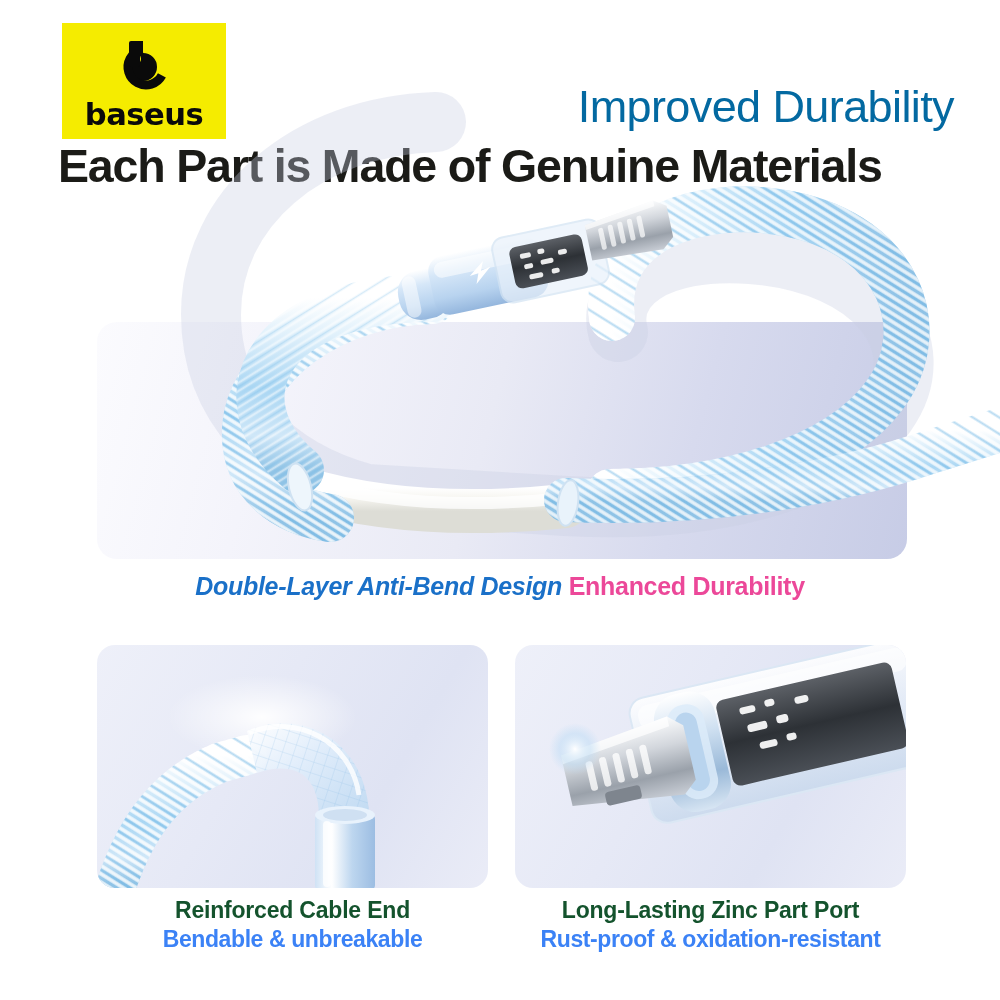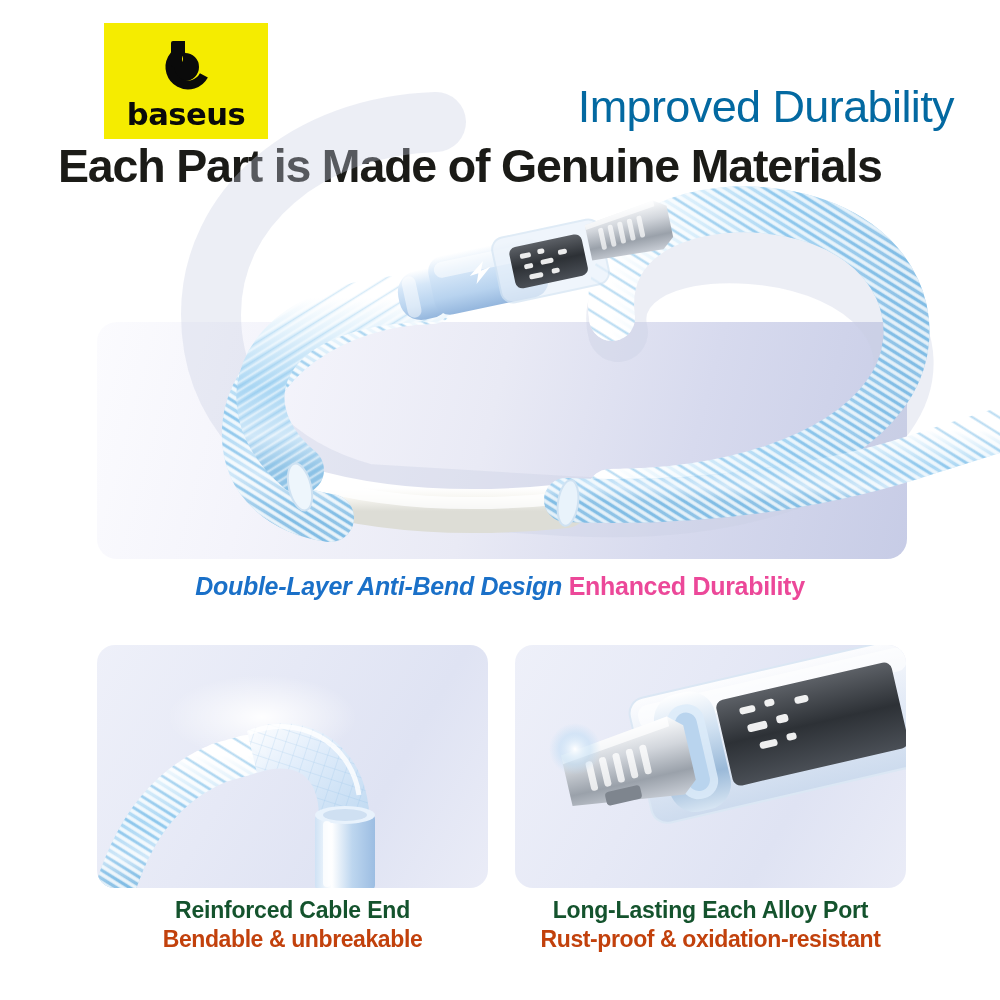--- a/index.html
+++ b/index.html
@@ -9,21 +9,21 @@
     font-family:"Liberation Sans","DejaVu Sans",sans-serif;
     overflow:hidden;
     position:relative;
   }
   .stage{position:relative;width:1000px;height:1000px;}
 
   
   .logo{
     position:absolute;left:62px;top:23px;width:164px;height:116px;
     background:#f5ec00;
-    display:flex;flex-direction:column;align-items:center;justify-content:center;margin-left:42px;
+    display:flex;flex-direction:column;align-items:center;justify-content:center;
   }
   .logo-mark{width:62px;height:62px;position:relative;margin-top:2px;}
   .logo-mark svg{display:block;}
   .logo-word{
     font-size:30px;font-weight:700;color:#0a0a0a;letter-spacing:-0.5px;
     line-height:1;margin-top:3px;font-family:"DejaVu Sans",sans-serif;
     transform:scaleX(1.02);
   }
 
   
@@ -63,21 +63,21 @@
   .cap-main .d{color:#ec4899;}
 
   .cap-sm{position:absolute;text-align:center;width:391px;}
   .cap-sm.left{left:97px;top:896px;}
   .cap-sm.right{left:515px;top:896px;}
   .cap-sm .t1{
     display:block;font-size:23px;font-weight:700;color:#14532d;
     letter-spacing:-0.2px;line-height:1.25;white-space:nowrap;
   }
   .cap-sm .t2{
-    display:block;font-size:23px;font-weight:700;color:#c2410c;
+    display:block;font-size:23px;font-weight:700;color:#3b82f6;
     letter-spacing:-0.4px;line-height:1.3;white-space:nowrap;
   }
 
   svg.art{position:absolute;left:0;top:0;display:block;}
 </style>
 </head>
 <body>
 
 <div class="stage">
 
@@ -343,17 +343,17 @@
       <circle cx="60" cy="104" r="26" fill="url(#sparkle)"></circle>
     </svg>
   </div>
 
   <div class="cap-sm left">
     <span class="t1">Reinforced Cable End</span>
     <span class="t2">Bendable &amp; unbreakable</span>
   </div>
 
   <div class="cap-sm right">
-    <span class="t1">Long-Lasting Each Alloy Port</span>
+    <span class="t1">Long-Lasting Zinc Part Port</span>
     <span class="t2">Rust-proof &amp; oxidation-resistant</span>
   </div>
 
 </div>
 
 </body></html>

